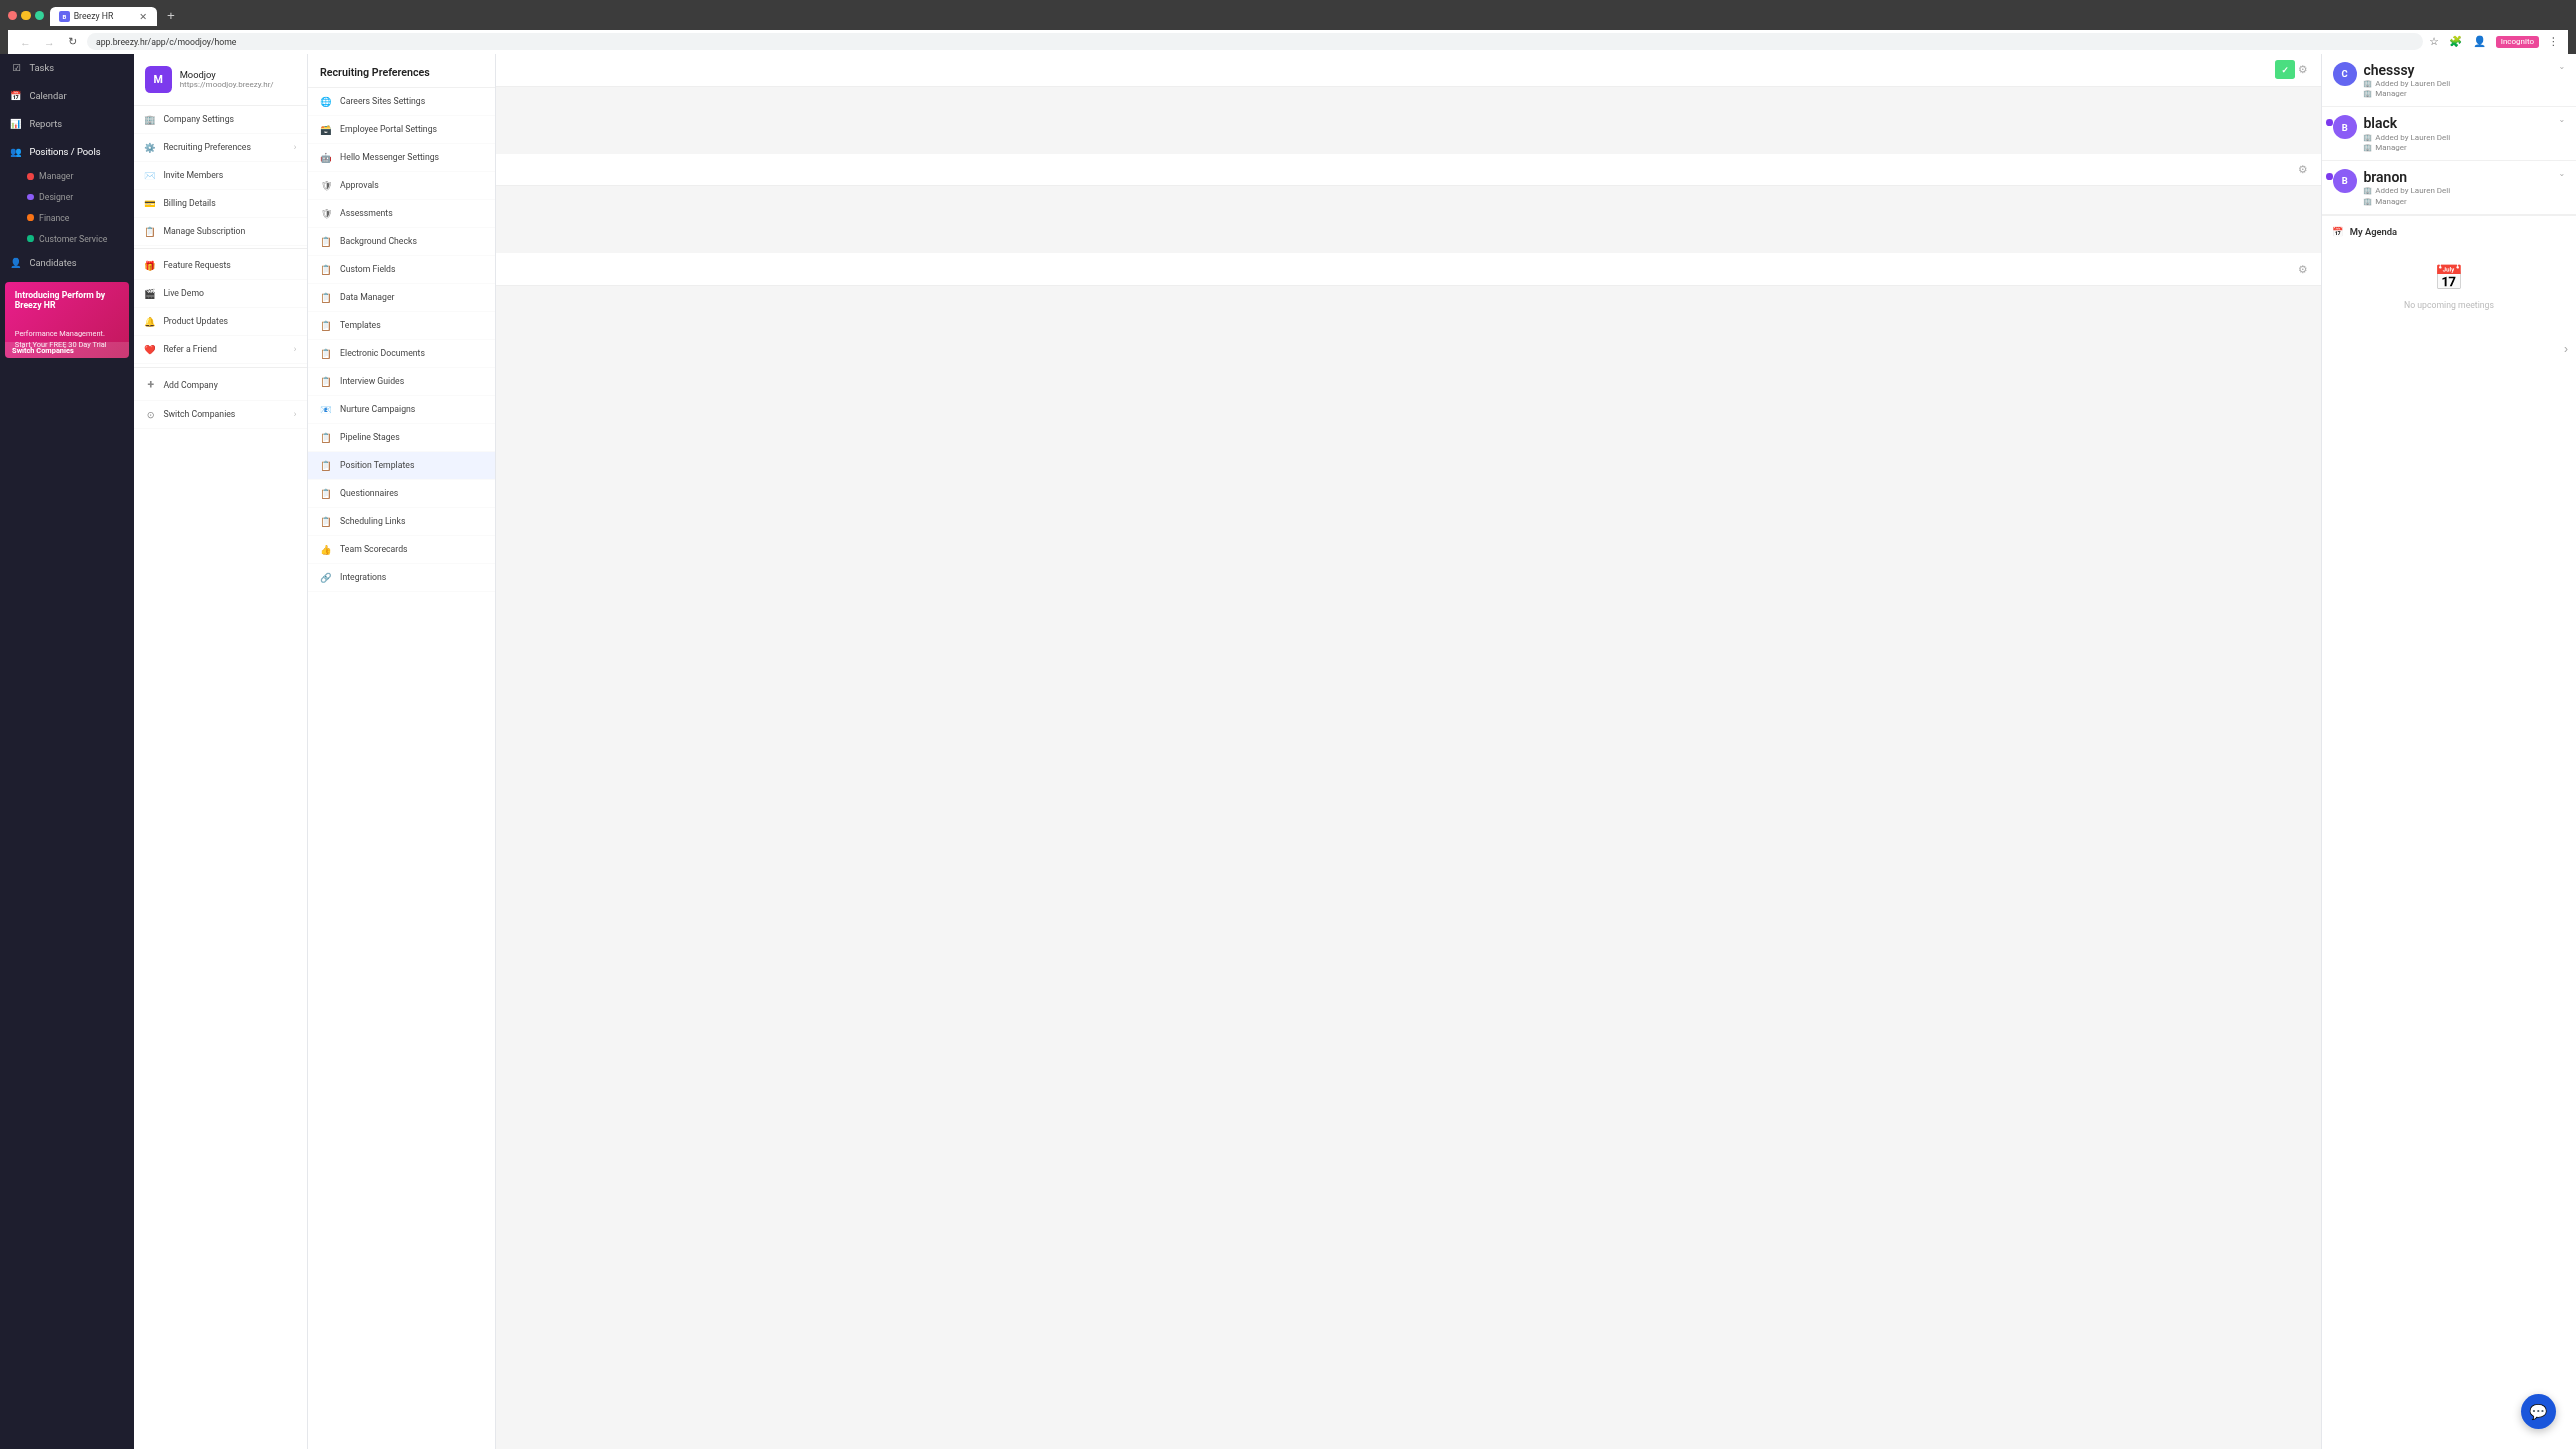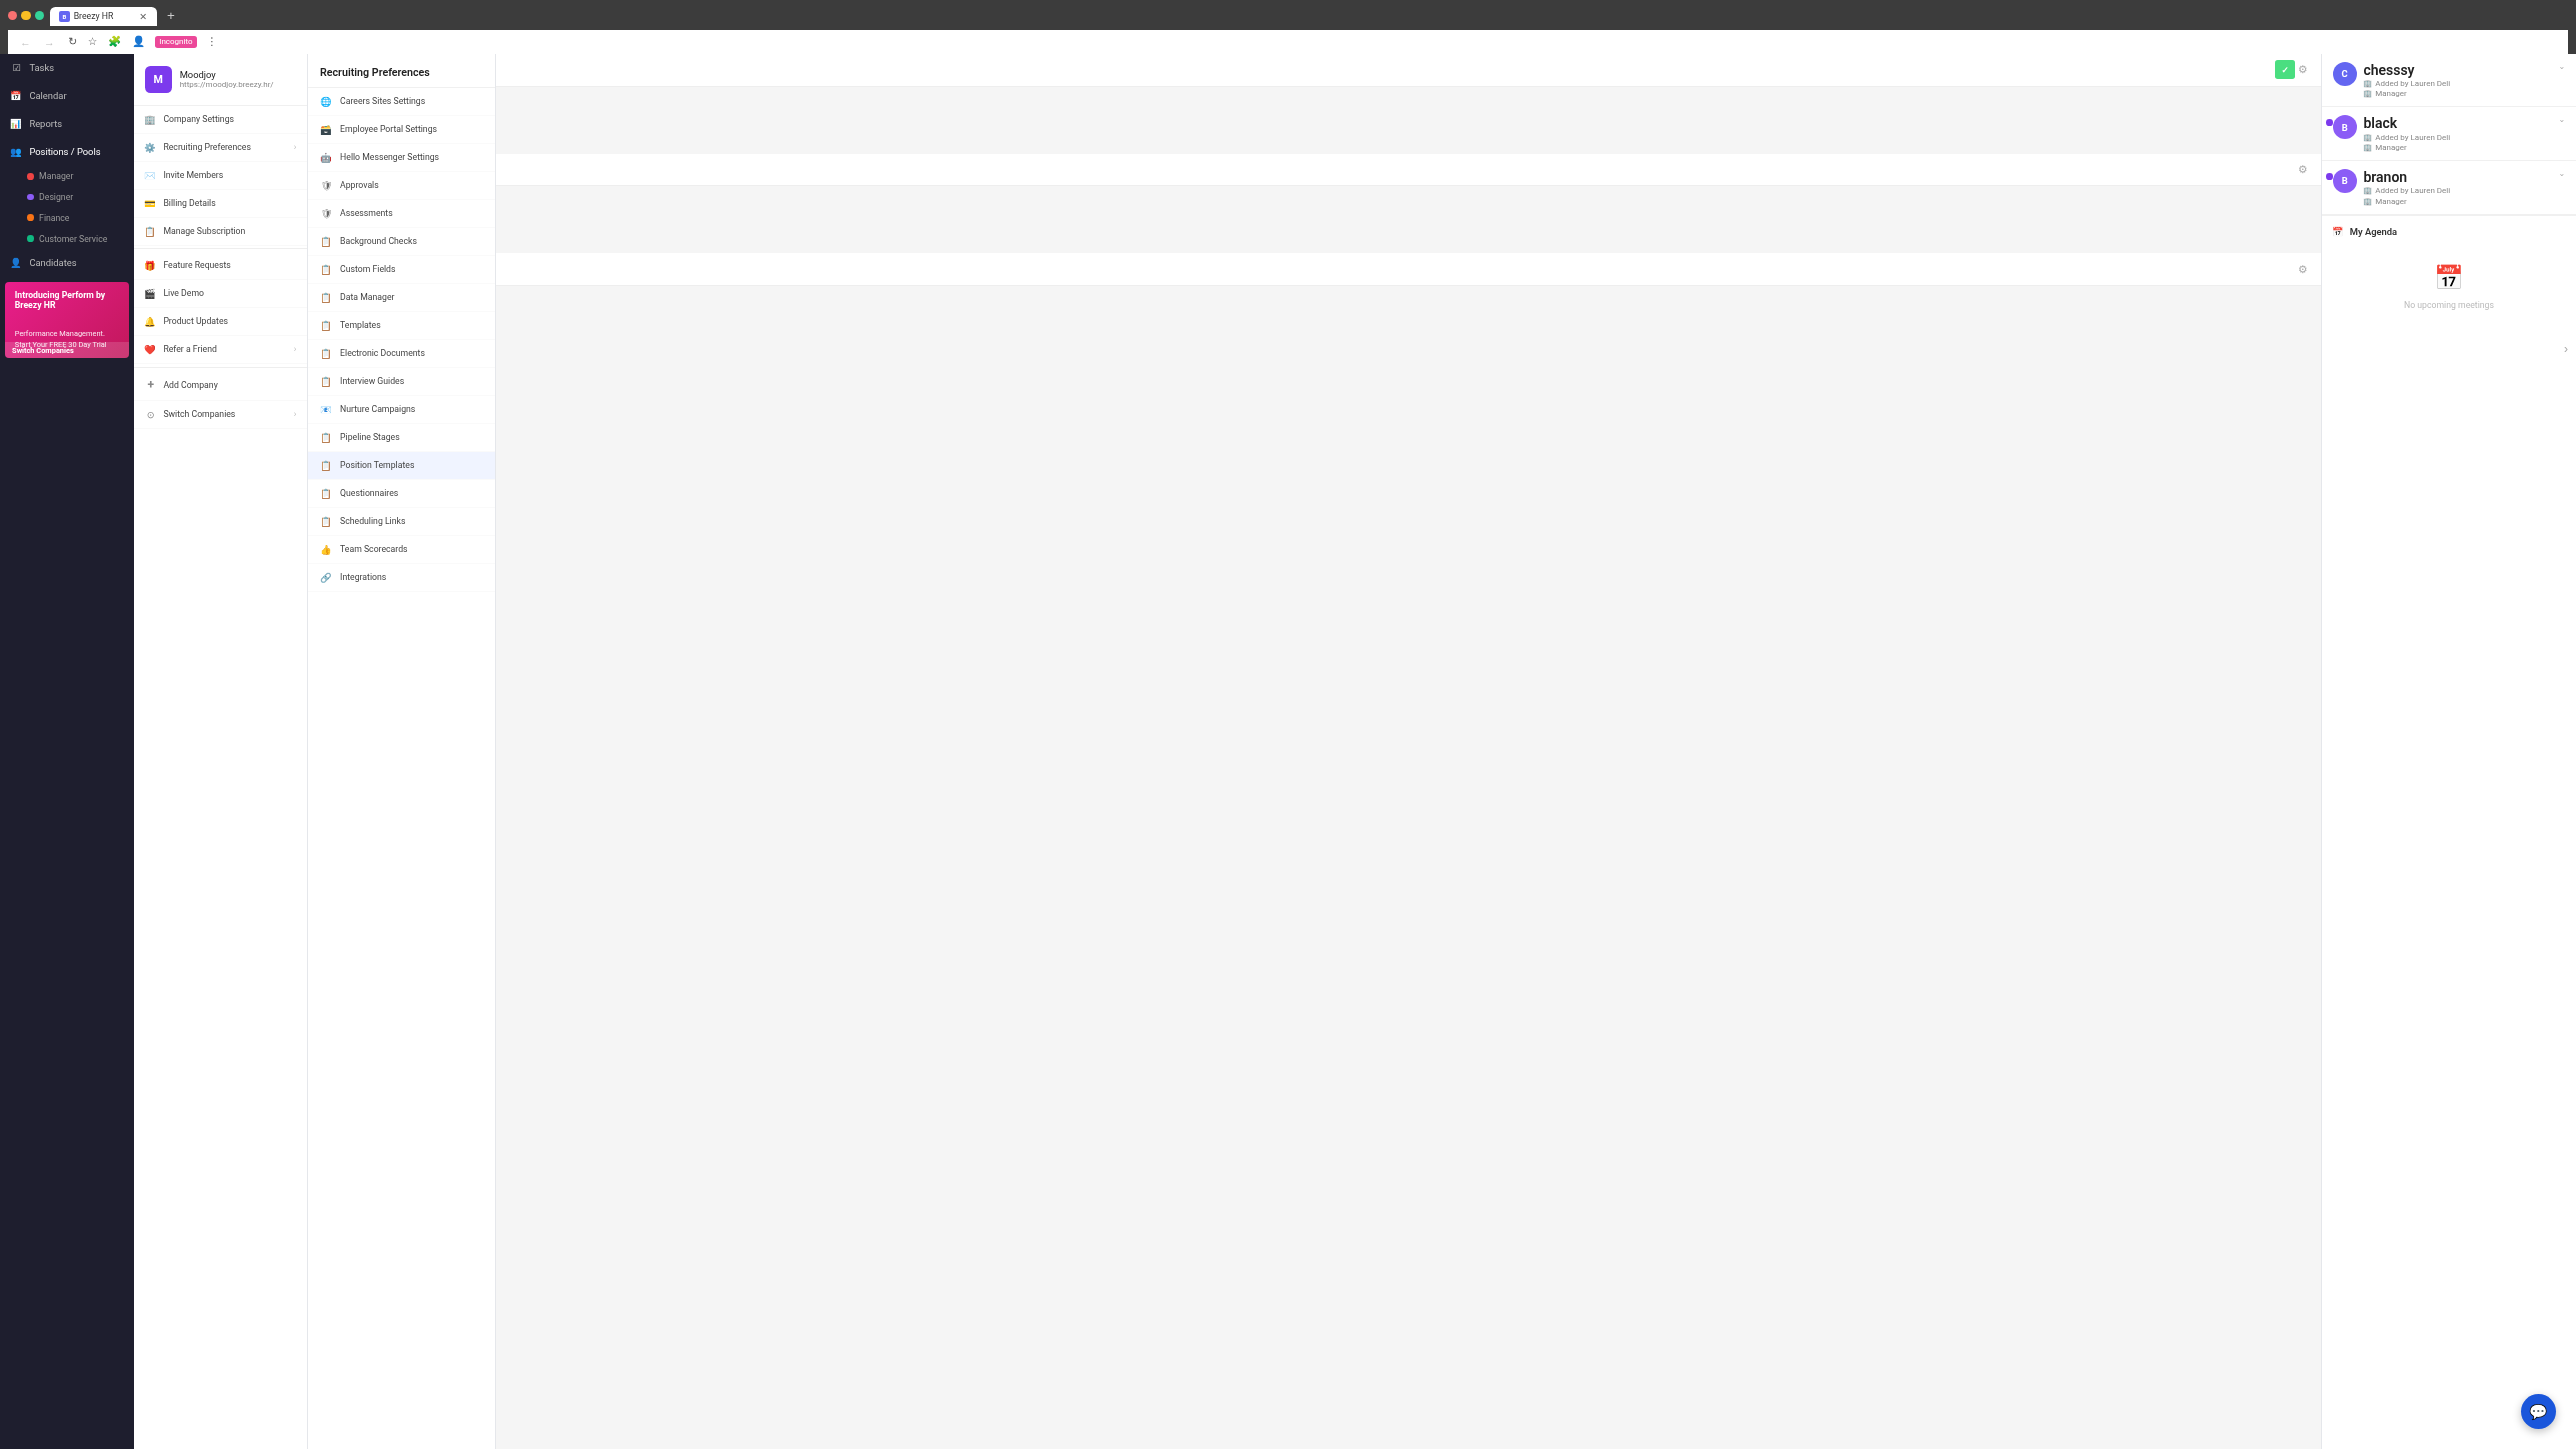--- a/index.html
+++ b/index.html
@@ -421,20 +421,23 @@
         <span>Breezy HR</span>
         <span class="tab-close-btn">✕</span>
       </div>
       <button class="new-tab-btn">+</button>
     </div>
   </div>
   <div class="address-bar-row">
     <button class="nav-btn disabled">←</button>
     <button class="nav-btn disabled">→</button>
     <button class="nav-btn">↻</button>
+    <div class="address-bar">
+      <span class="address-text">app.breezy.hr/app/c/moodjoy/home</span>
+    </div>
     <div class="browser-actions">
       <button class="browser-action-btn">☆</button>
       <button class="browser-action-btn">🧩</button>
       <button class="browser-action-btn">👤</button>
       <div class="incognito-badge">
         <span>Incognito</span>
       </div>
       <button class="browser-action-btn">⋮</button>
     </div>
   </div>

